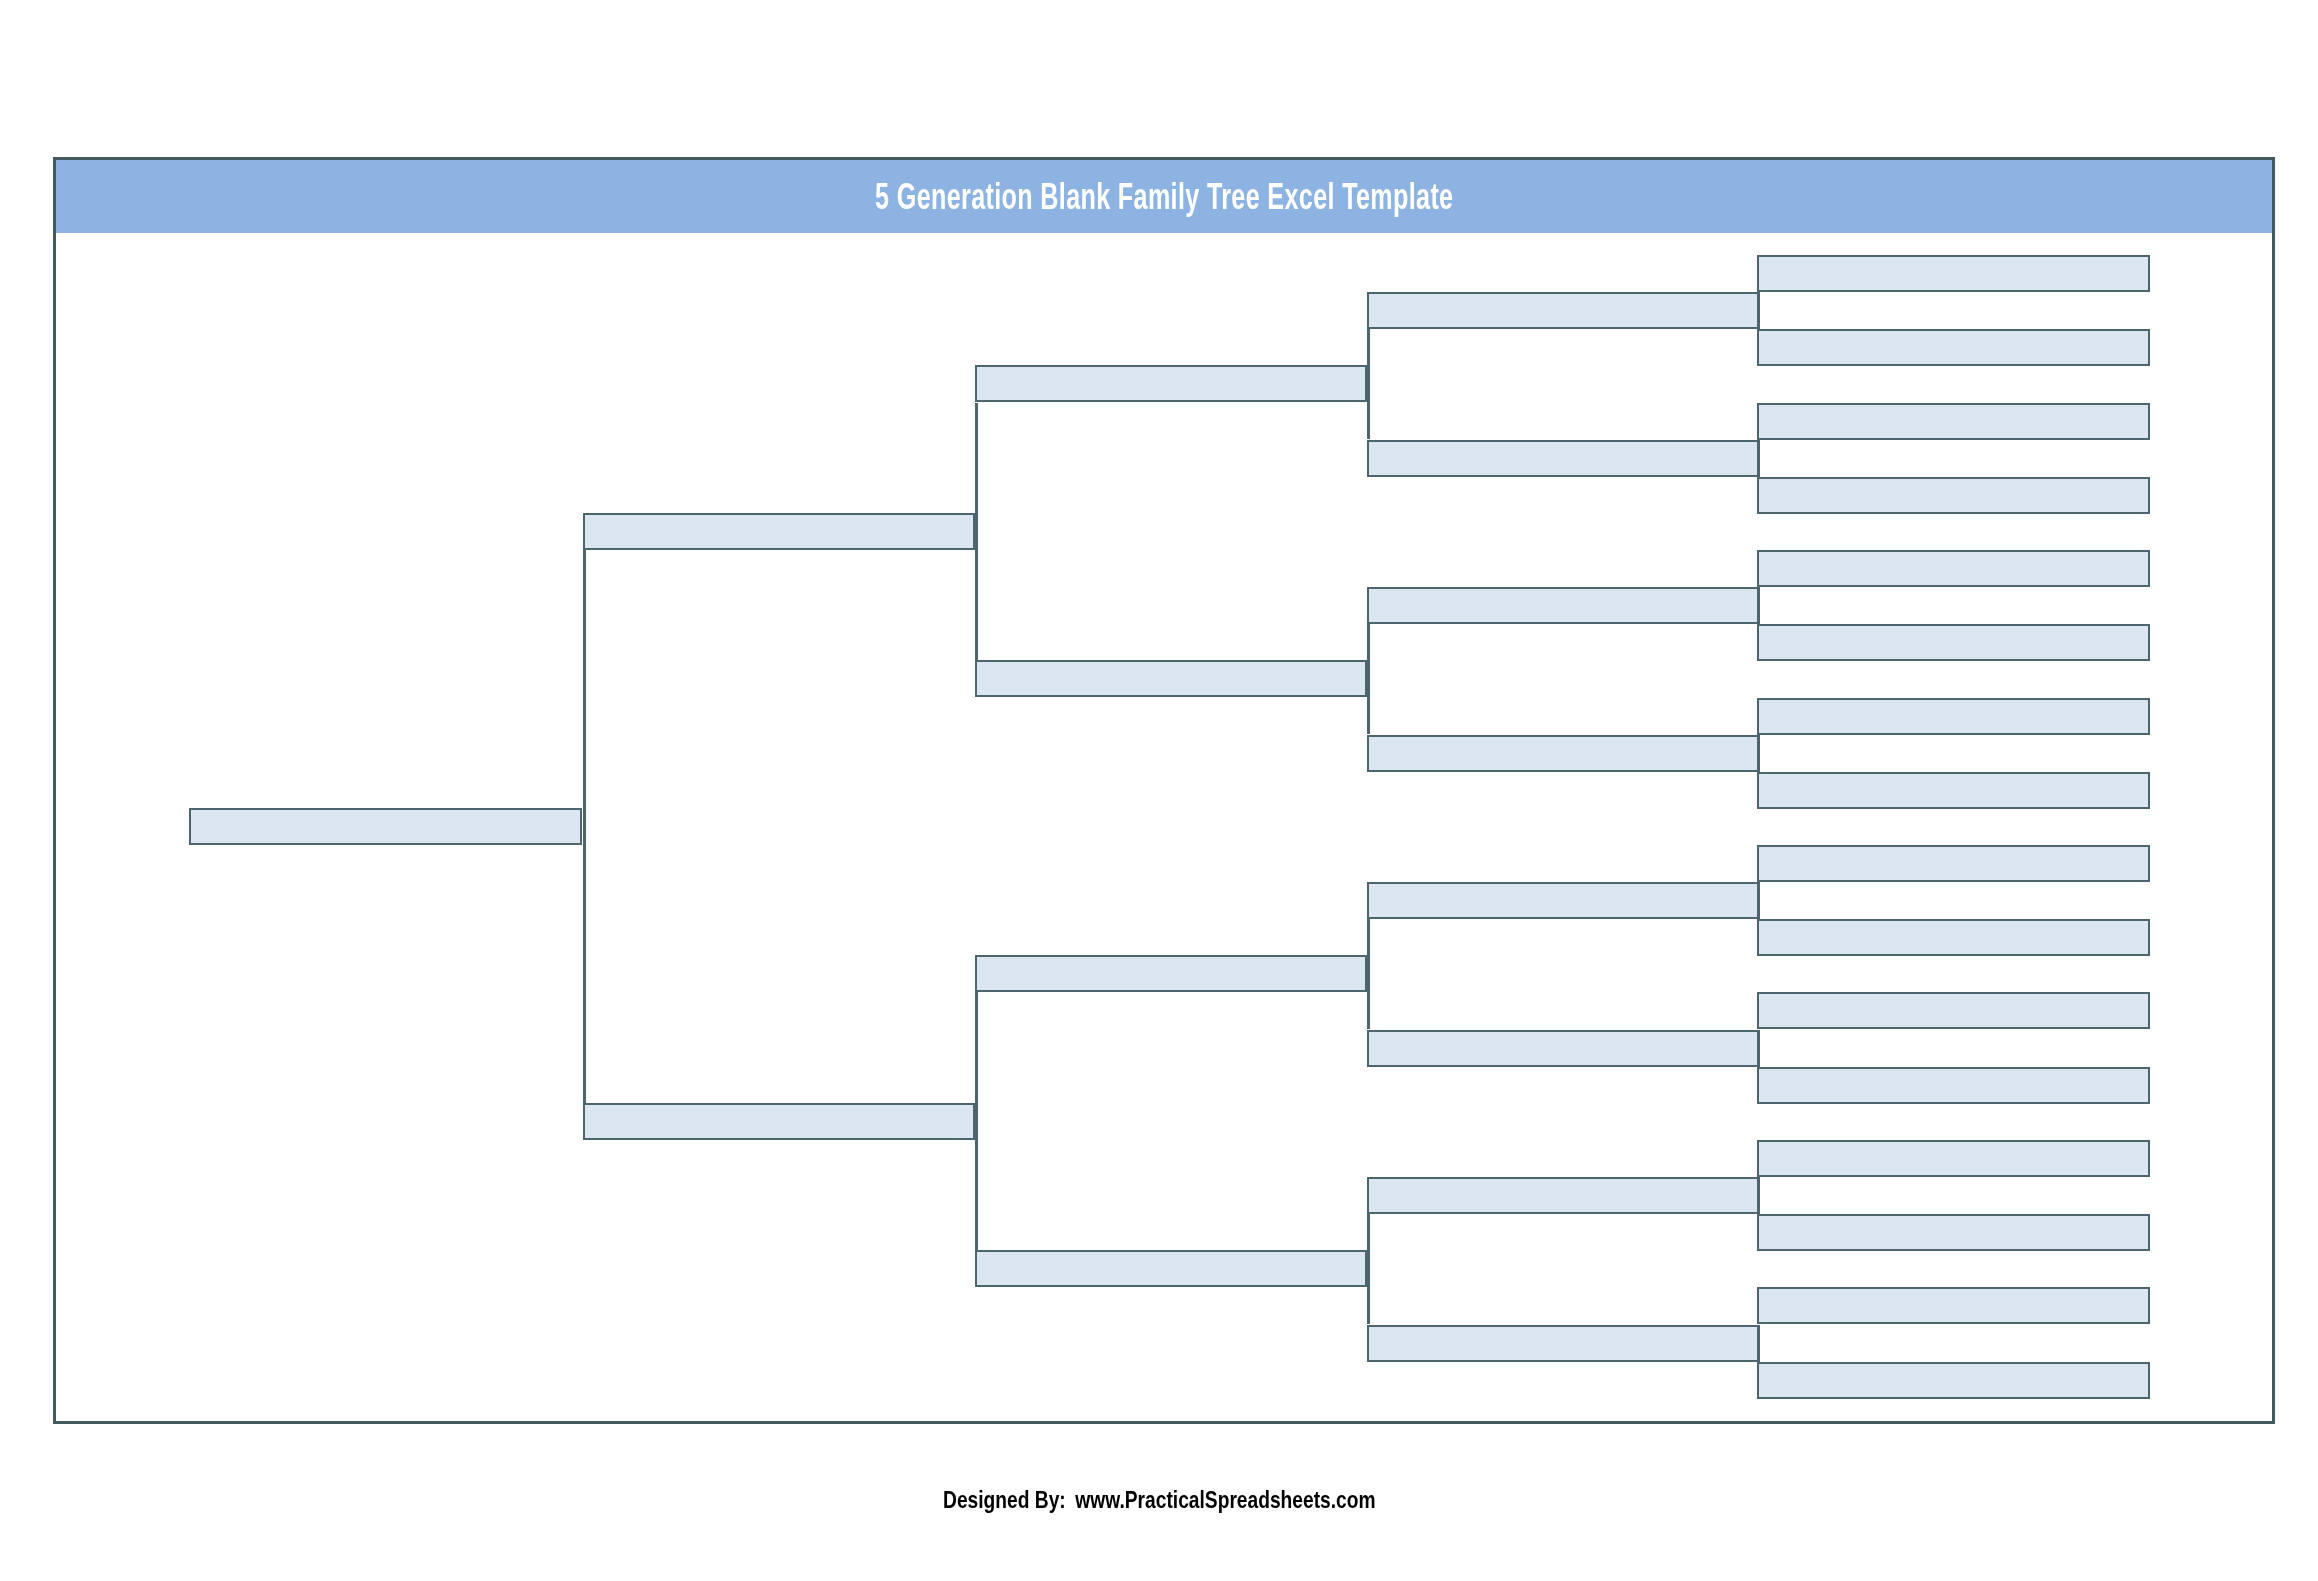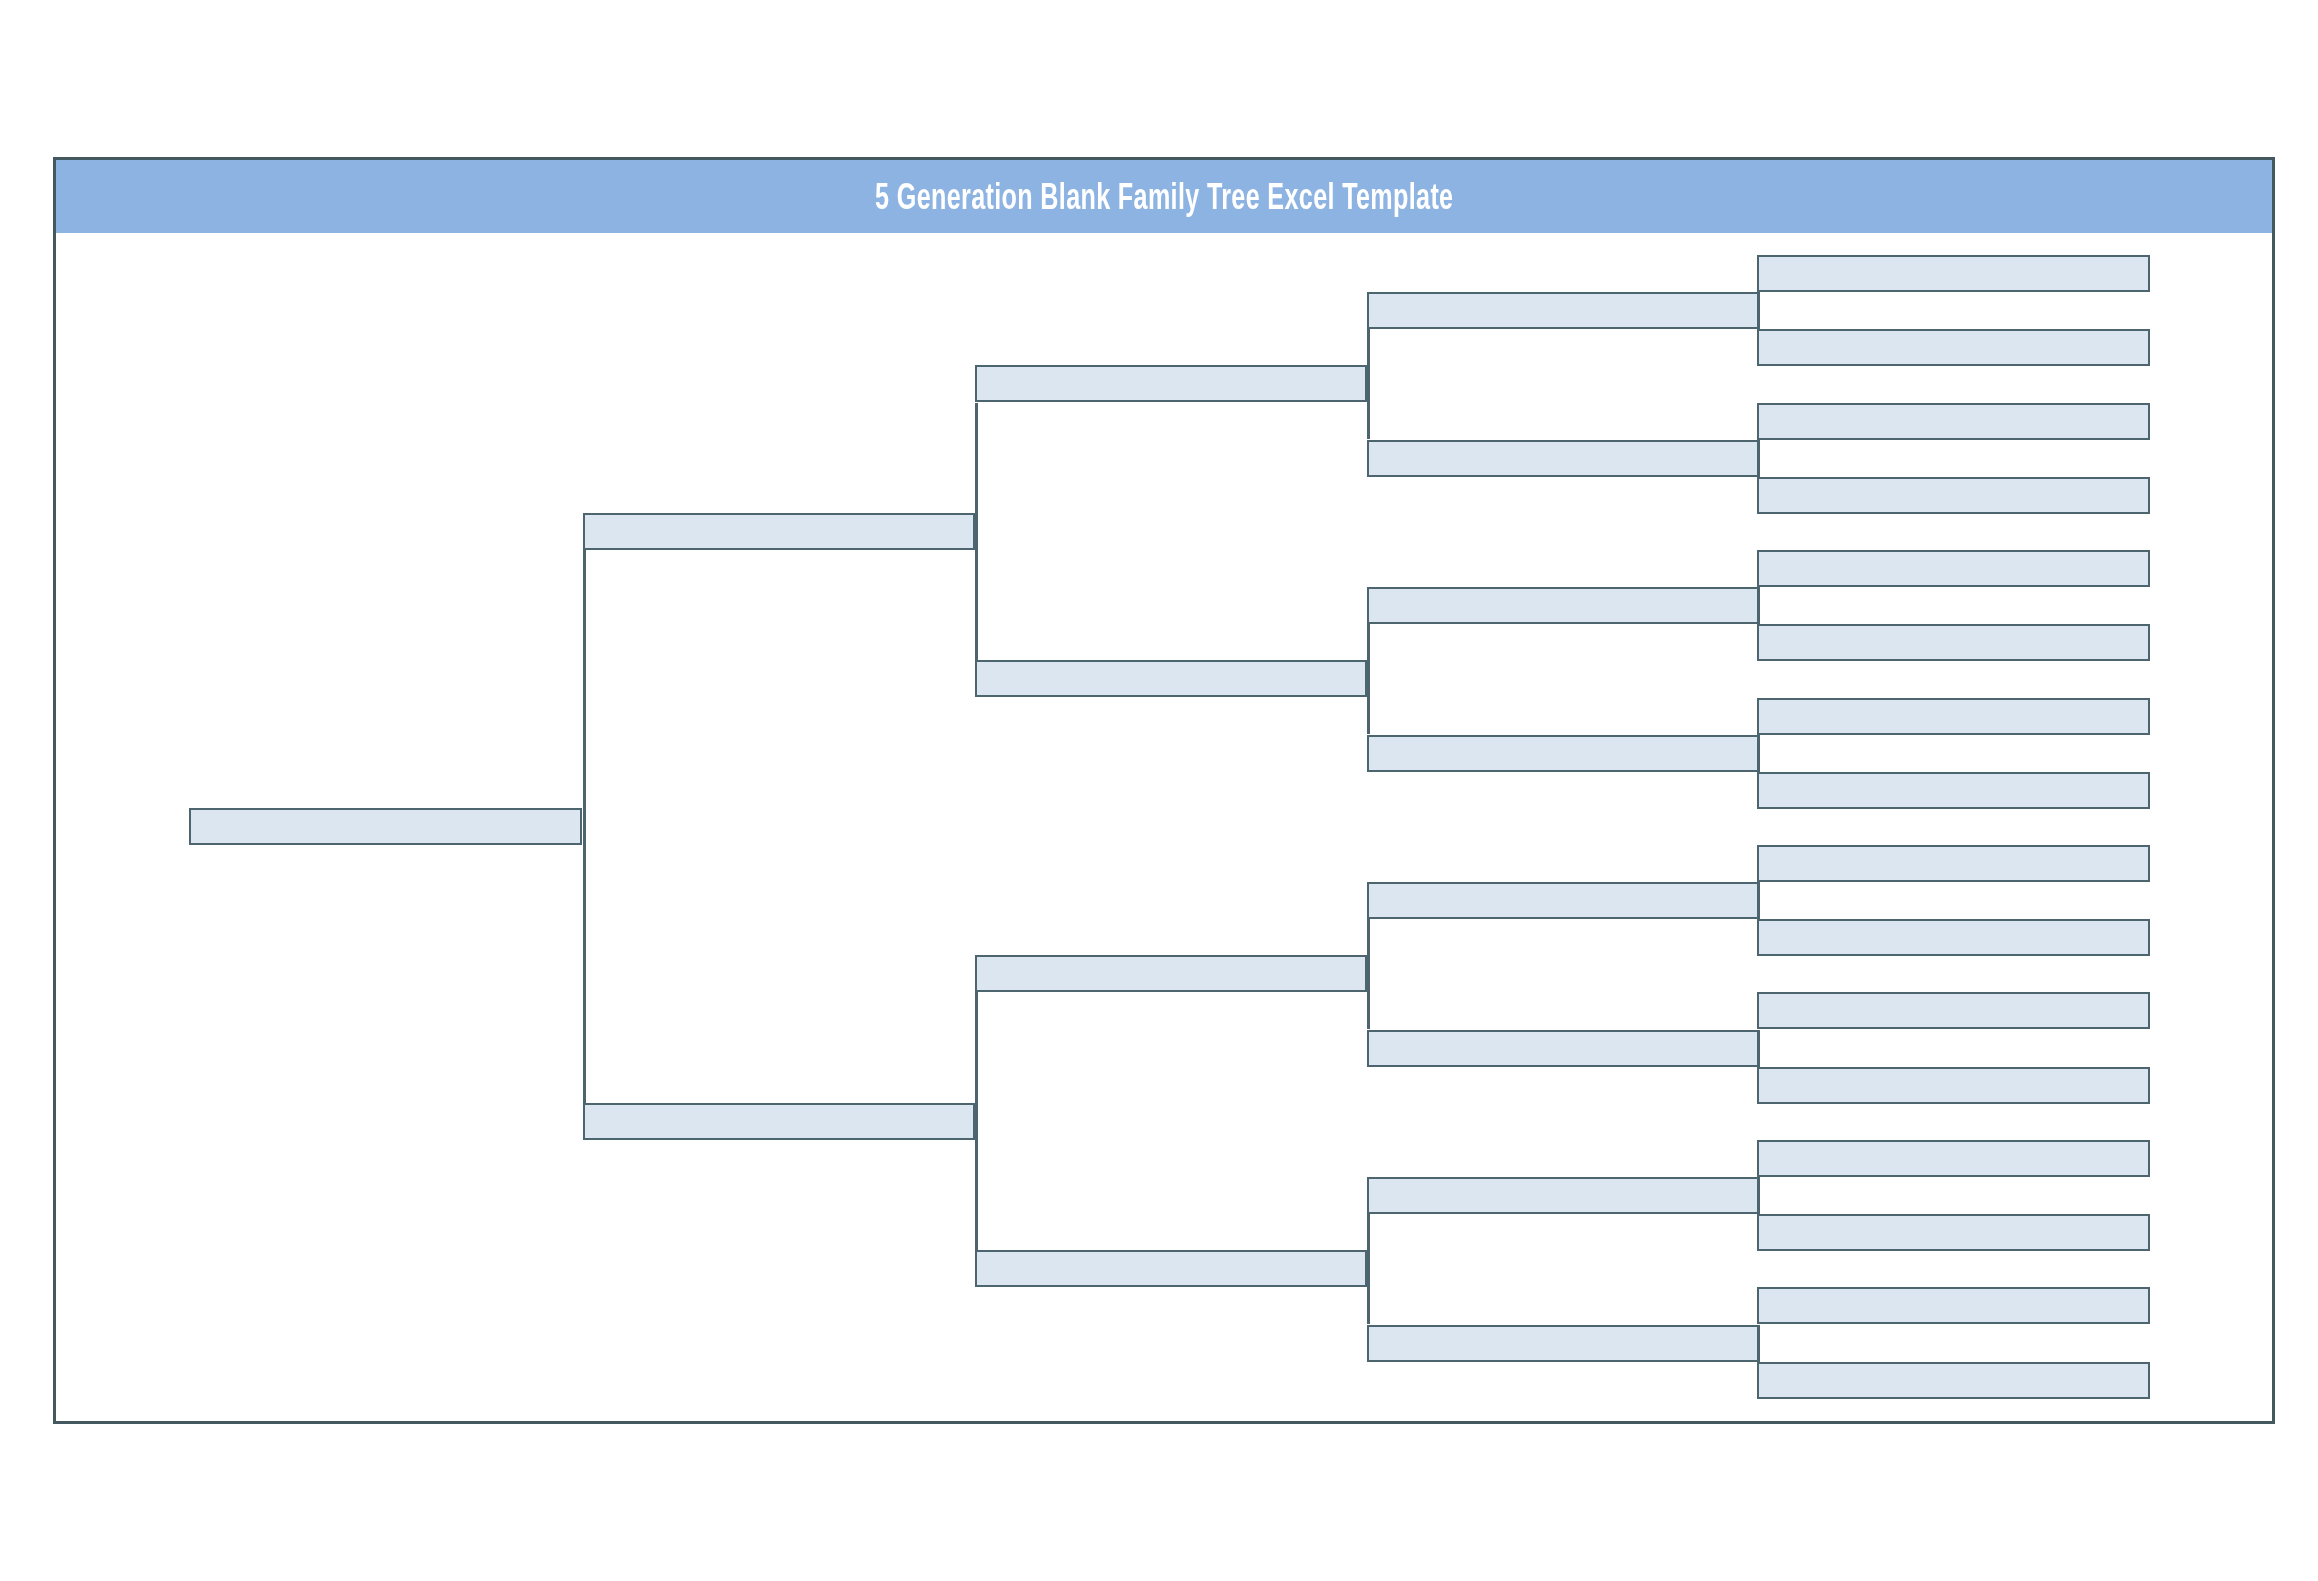--- a/index.html
+++ b/index.html
@@ -148,15 +148,20 @@
       <div class="member-box" style="left: 1757px; top: 845px; width: 393px; height: 37px; background: rgb(220, 230, 241); border-color: rgb(77, 101, 110);"></div>
       <div class="member-box" style="left: 1757px; top: 919px; width: 393px; height: 37px; background: rgb(220, 230, 241); border-color: rgb(77, 101, 110);"></div>
       <div class="member-box" style="left: 1757px; top: 992px; width: 393px; height: 37px; background: rgb(220, 230, 241); border-color: rgb(77, 101, 110);"></div>
       <div class="member-box" style="left: 1757px; top: 1067px; width: 393px; height: 37px; background: rgb(220, 230, 241); border-color: rgb(77, 101, 110);"></div>
       <div class="member-box" style="left: 1757px; top: 1140px; width: 393px; height: 37px; background: rgb(220, 230, 241); border-color: rgb(77, 101, 110);"></div>
       <div class="member-box" style="left: 1757px; top: 1214px; width: 393px; height: 37px; background: rgb(220, 230, 241); border-color: rgb(77, 101, 110);"></div>
       <div class="member-box" style="left: 1757px; top: 1287px; width: 393px; height: 37px; background: rgb(220, 230, 241); border-color: rgb(77, 101, 110);"></div>
       <div class="member-box" style="left: 1757px; top: 1362px; width: 393px; height: 37px; background: rgb(220, 230, 241); border-color: rgb(77, 101, 110);"></div>
     </div>
 
+  <div class="footer-credit">
+    <span class="footer-inner">
+      <span>Designed By:</span><span class="footer-url">www.PracticalSpreadsheets.com</span>
+    </span>
+  </div>
 
 </div>
 
 
 </body></html>

